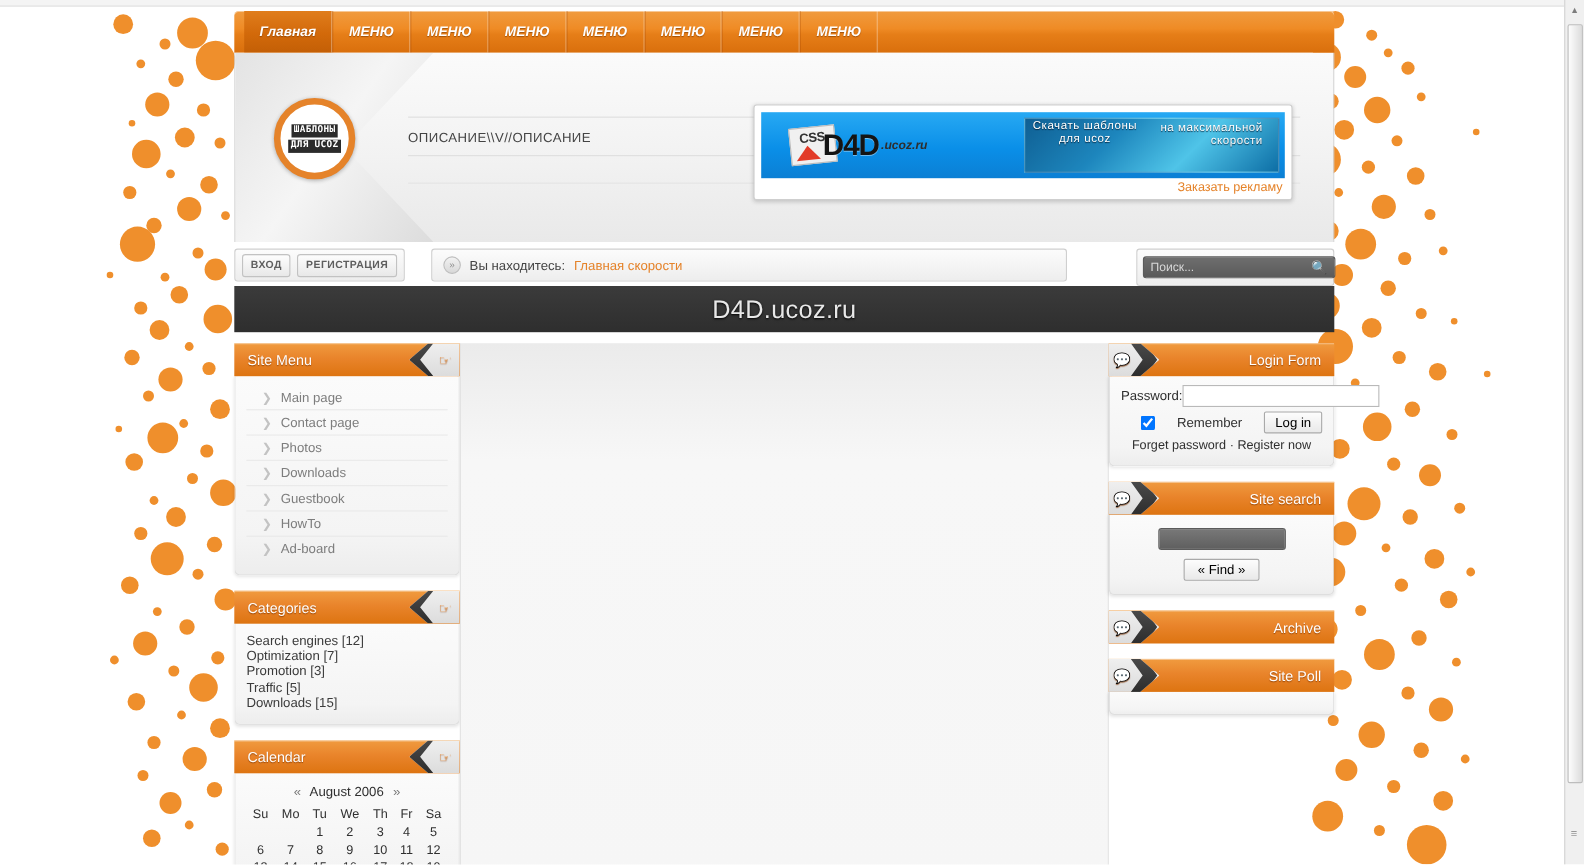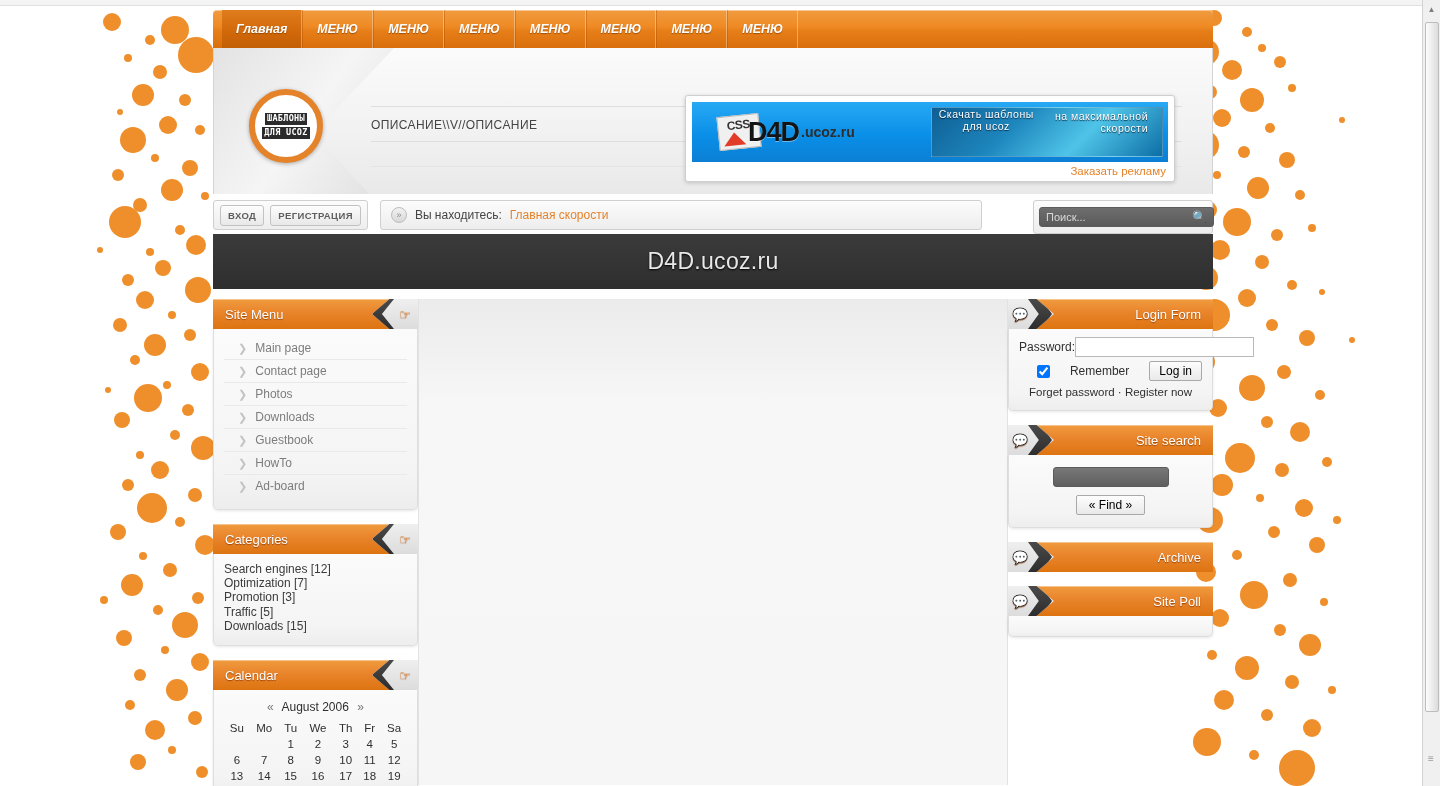--- a/index.html
+++ b/index.html
@@ -42,21 +42,21 @@
     border-left: 1px solid rgba(160,70,0,.35);
     cursor: pointer; white-space: nowrap; font-style: italic;
   }
   .mi:first-child { border-left: none; }
   .mi.active {
     background: linear-gradient(to bottom,#e07d1c 0%,#d2690a 55%,#c35f06 100%);
   }
 
   
   #header {
-    position: relative; height: 146px;
+    position: relative; height: 172px;
     background: linear-gradient(to bottom,#fbfbfb 0%,#f2f2f2 55%,#e9e9e9 100%);
     border-left: 1px solid #d4d4d4; border-right: 1px solid #d4d4d4;
     overflow: hidden;
   }
   #header-wedge {
     position: absolute; left: 0; top: 0; width: 180px; height: 172px;
     background: linear-gradient(125deg,#e3e3e3 0%,#f5f5f5 48%,#dcdcdc 100%);
     clip-path: polygon(0 0, 100% 0, 55% 50%, 100% 100%, 0 100%);
   }
   #logo {
@@ -112,21 +112,21 @@
   #banner .cssimg:after {
     content:""; position:absolute; left:4px; bottom:3px;
     border-left:11px solid transparent; border-right:11px solid transparent;
     border-bottom:13px solid #e23b28;
   }
   #banner .d4d {
     font-size: 27px; font-weight: bold; color: #141414;
     letter-spacing: -1px; z-index: 2; text-shadow: 0 1px 0 rgba(255,255,255,.4);
   }
   #banner .ucozru {
-    font-size: 14px; font-weight: bold; color: #2e2e2e; margin-left: 2px;
+    font-size: 11px; font-weight: bold; color: #2e2e2e; margin-left: 2px; font-style: italic;
   }
   #banner .right {
     margin-left: auto; margin-right: 5px;
     width: 232px; height: 50px;
     background: linear-gradient(135deg,#0f5f93 0%,#1d86bd 35%,#4fc4e8 65%,#0d6ea5 100%);
     display: flex; justify-content: center;
     border: 1px solid rgba(255,255,255,.25);
   }
   #banner .right span {
     color: #fff; font-size: 10.5px; text-shadow: 0 1px 1px rgba(0,20,40,.8);
@@ -134,21 +134,21 @@
   }
   #banner .right .r1 { text-align: center; }
   #banner .right .r2 { text-align: right; padding-right: 14px; margin-top: 2px; }
   #ad-link {
     display: block; text-align: right; font-size: 11.5px;
     color: #e5832a; padding: 3px 2px 2px 0; cursor: pointer;
   }
 
   
   #bar {
-    display: flex; align-items: stretch; gap: 12px;
+    display: flex; align-items: stretch; gap: 24px;
     height: 30px; margin-top: 6px; position: relative;
   }
   #authbox {
     flex: 0 0 146px;
     background: linear-gradient(to bottom,#fcfcfc,#ededed);
     border: 1px solid #cfcfcf; border-radius: 3px;
     display: flex; align-items: center; gap: 6px; padding: 0 6px;
   }
   .abtn {
     background: linear-gradient(to bottom,#fdfdfd,#e8e8e8);
@@ -179,21 +179,21 @@
   #searchbox .fld {
     flex: 1; height: 20px; border: 1px solid #5b5b5b; border-radius: 3px;
     background: linear-gradient(to bottom,#6e6e6e,#5a5a5a);
     display: flex; align-items: center; padding: 0 6px;
     color: #d8d8d8; font-size: 11px; cursor: text;
   }
   #searchbox .mag { margin-left: -22px; color: #d5d5d5; font-size: 12px; cursor: pointer; z-index:2;}
 
   
   #titlebar {
-    height: 55px; margin-top: 4px;
+    height: 42px; margin-top: 4px;
     background: linear-gradient(to bottom,#3b3b3b,#2e2e2e);
     display: flex; align-items: center; justify-content: center;
     color: #e8e8e8; font-size: 23px; letter-spacing: .3px;
     text-shadow: 0 1px 2px #000;
   }
 
   
   #cols { display: flex; gap: 0; margin-top: 10px; }
   #left { width: 205px; flex: 0 0 205px; }
   #center { flex: 1; }

